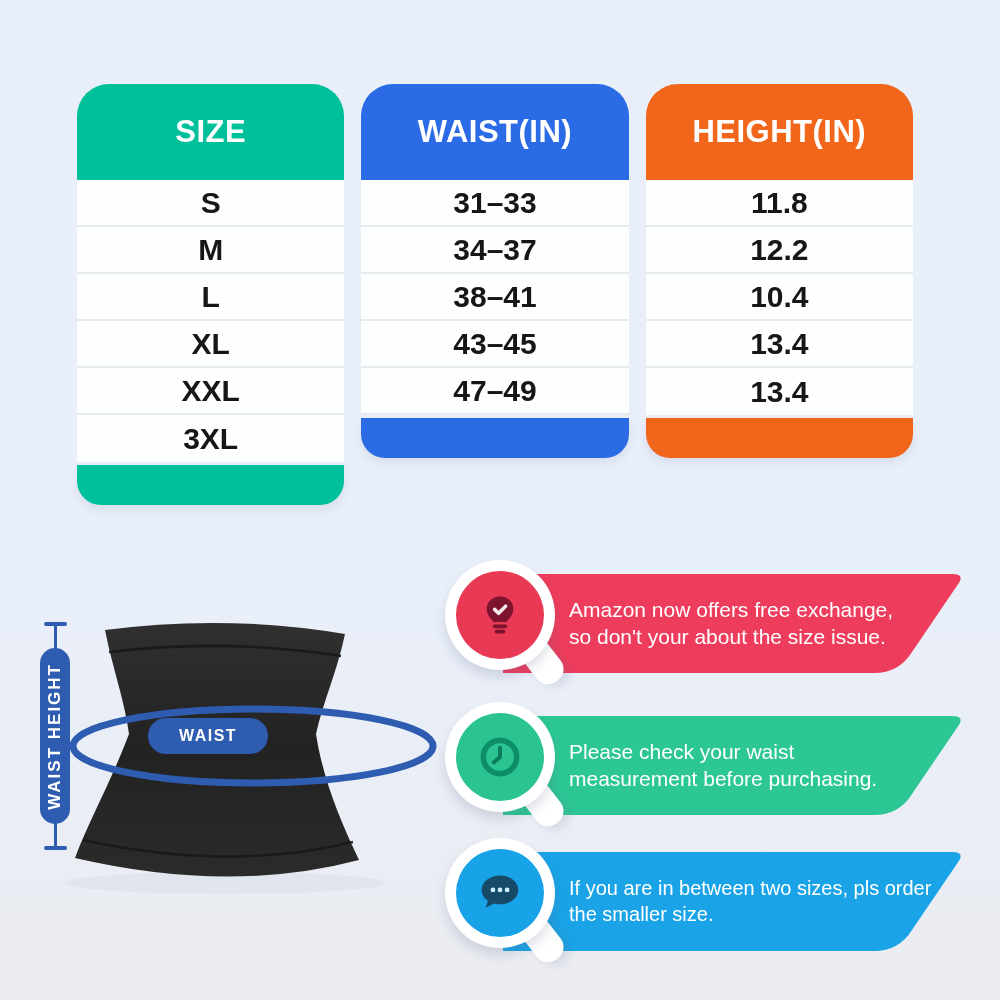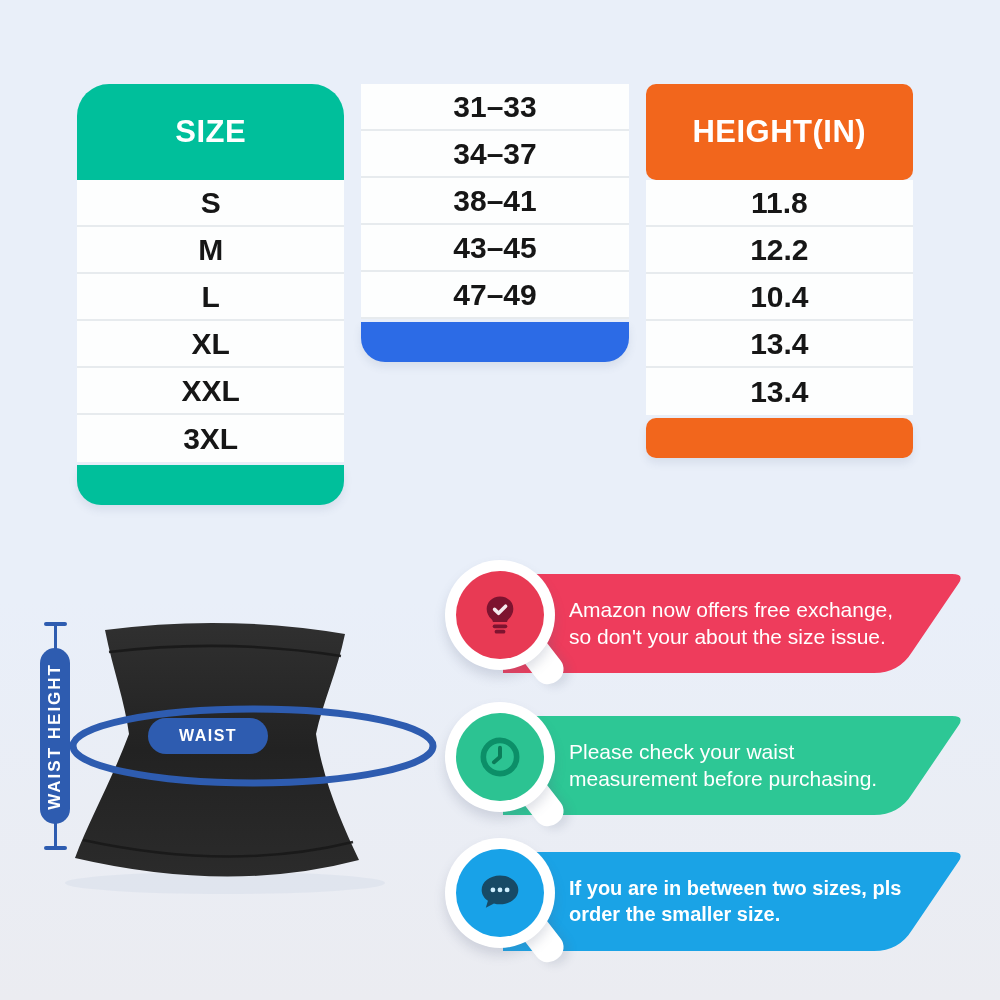--- a/index.html
+++ b/index.html
@@ -15,21 +15,21 @@
   .col{display:flex;flex-direction:column;}
   .col-header{height:96px;border-radius:32px 32px 0 0;color:#fff;font-weight:bold;
     font-size:31px;display:flex;align-items:center;justify-content:center;letter-spacing:.5px;}
   .cell{height:47px;background:#fdfefe;display:flex;align-items:center;justify-content:center;
     font-size:30px;font-weight:bold;color:#161616;border-bottom:2px solid #e7ebee;box-sizing:border-box;}
   .cell.last{border-bottom:none;}
   .col-footer{height:40px;margin-top:3px;border-radius:0 0 24px 24px;
     box-shadow:0 5px 8px rgba(60,80,120,.10);}
   .c-green{background:#00bf9b;}
   .c-blue{background:#2c6be6;}
-  .c-orange{background:#f2661c;border-radius:10px;}
+  .c-orange{background:#f2661c;}
 
   
   .figure{position:absolute;left:25px;top:600px;width:430px;height:300px;}
   .figure svg{position:absolute;left:0;top:0;}
   .waist-pill{position:absolute;left:123px;top:118px;width:120px;height:36px;background:#2e5cb0;
     border-radius:18px;display:flex;align-items:center;justify-content:center;
     color:#fff;font-weight:bold;font-size:16px;letter-spacing:1.5px;}
   .measure{position:absolute;left:13px;top:22px;width:34px;height:228px;}
   .measure-line{position:absolute;left:16px;top:0;width:3px;height:100%;background:#2e5cb0;}
   .measure-cap{position:absolute;left:6px;width:23px;height:4px;background:#2e5cb0;border-radius:2px;}
@@ -42,21 +42,21 @@
 
   
   .note{position:absolute;left:445px;width:525px;height:122px;}
   .note-1{top:560px;} .note-2{top:702px;} .note-3{top:838px;}
   .banner{position:absolute;left:58px;top:14px;width:462px;height:99px;
     clip-path:path("M0 0 H449 Q462 0 455.5 9.5 L409 78 Q396 99 371 99 H0 Z");
     display:flex;align-items:center;box-sizing:border-box;
     padding:0 52px 0 66px;color:#fff;font-size:21px;line-height:1.28;}
   .note-1 .banner{background:#ee3c5c;}
   .note-2 .banner{background:#2dc795;}
-  .note-3 .banner{background:#1aa3e6;font-weight:bold;font-size:20px;padding-right:18px;}
+  .note-3 .banner{background:#1aa3e6;font-weight:normal;font-size:20px;padding-right:18px;}
   .badge{position:absolute;left:0;top:0;width:110px;height:110px;}
   .badge-circle{position:absolute;left:0;top:0;width:110px;height:110px;border-radius:50%;
     background:#fff;box-shadow:0 7px 12px rgba(90,100,130,.20);}
   .badge-tail{position:absolute;right:-2px;bottom:-16px;width:30px;height:50px;border-radius:14px;
     background:#fff;transform:rotate(-38deg);box-shadow:3px 6px 8px rgba(90,100,130,.15);}
   .badge-inner{position:absolute;left:11px;top:11px;width:88px;height:88px;border-radius:50%;
     display:flex;align-items:center;justify-content:center;}
   .note-1 .badge-inner{background:#e83a54;}
   .note-2 .badge-inner{background:#2cc392;}
   .note-3 .badge-inner{background:#18a2e8;}
@@ -71,20 +71,21 @@
       <div class="col-header c-green">SIZE</div>
       <div class="cell">S</div>
       <div class="cell">M</div>
       <div class="cell">L</div>
       <div class="cell">XL</div>
       <div class="cell">XXL</div>
       <div class="cell last">3XL</div>
       <div class="col-footer c-green"></div>
     </div>
     <div class="col">
+      <div class="col-header c-blue">WAIST(IN)</div>
       <div class="cell">31–33</div>
       <div class="cell">34–37</div>
       <div class="cell">38–41</div>
       <div class="cell">43–45</div>
       <div class="cell">47–49</div>
       <div class="col-footer c-blue"></div>
     </div>
     <div class="col">
       <div class="col-header c-orange">HEIGHT(IN)</div>
       <div class="cell">11.8</div>

